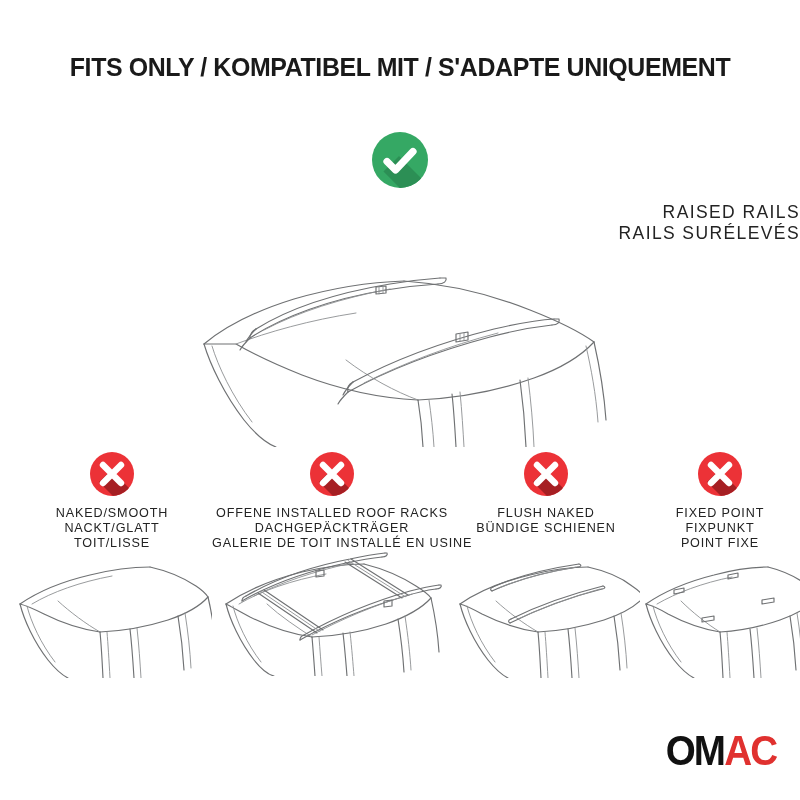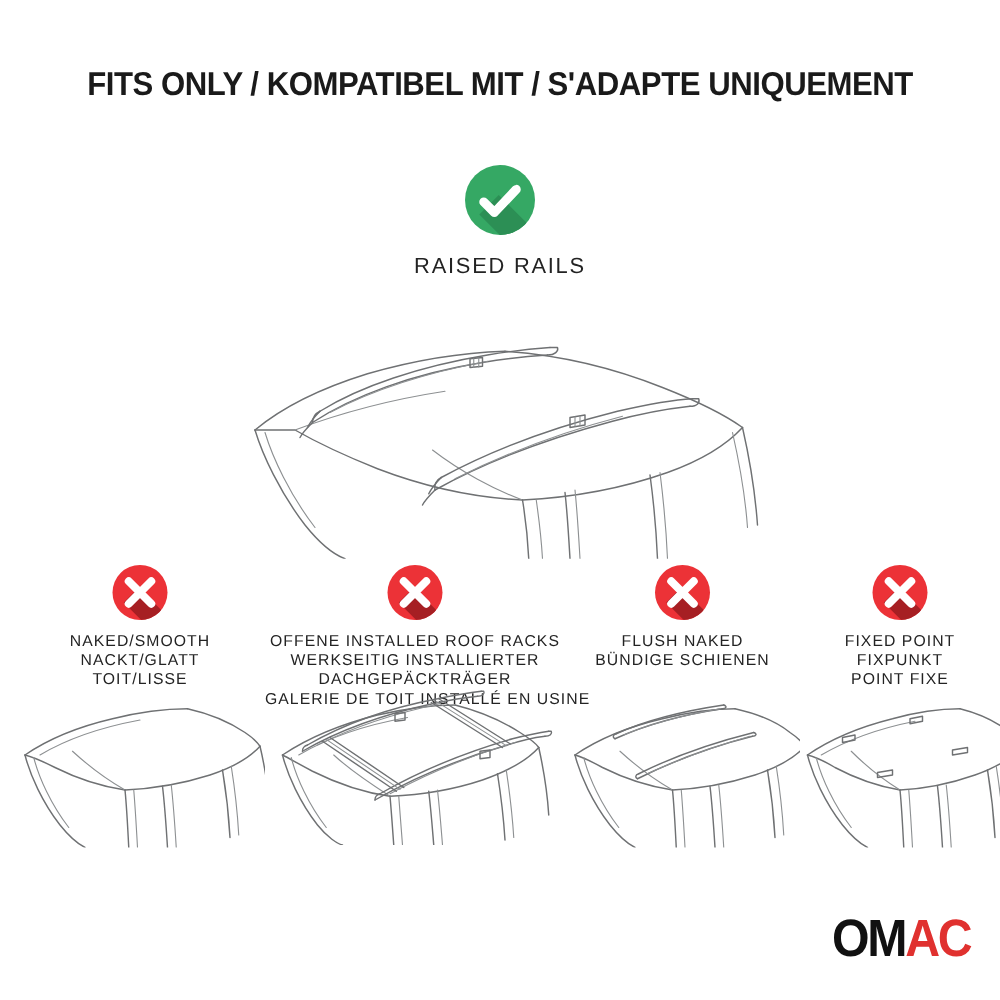--- a/index.html
+++ b/index.html
@@ -25,21 +25,21 @@
     color:#1a1a1a;
     transform:scaleX(0.94);
     white-space:nowrap;
   }
 
   
   .main-block{
     position:absolute;
     left:0; top:132px;
     width:800px;
-    text-align:center;
+    text-align:right;
   }
   .badge{
     display:block;
     margin:0 auto;
     width:56px;height:56px;
     border-radius:50%;
     position:relative;
     overflow:hidden;
   }
   .badge.ok{ background:#35a864; }
@@ -142,20 +142,21 @@
 
   <span class="badge ok">
     <span class="shadow"></span>
     <svg viewBox="0 0 56 56" aria-hidden="true">
       <path d="M15 29.5 L23.5 38 L41 19.5" fill="none" stroke="#ffffff" stroke-width="7.2" stroke-linecap="round" stroke-linejoin="round"></path>
     </svg>
   </span>
 
   <div class="labels">
     <div>RAISED RAILS</div>
+    <div>RAILS SURÉLEVÉS</div>
   </div>
 </div>
 
 <div class="main-art">
   <svg viewBox="0 0 430 175" width="430" height="175" aria-hidden="true">
     <g class="sketch">
 
       <path d="M14 72 C32 57 62 40 104 27 C142 16 182 10 214 9"></path>
       <path d="M214 9 C258 12 300 22 340 38 C368 49 390 60 404 70"></path>
       <path d="M404 70 C392 83 372 96 344 106 C310 118 268 126 228 128"></path>
@@ -248,21 +249,20 @@
 
   <div class="col" id="col-1">
     <span class="badge no">
       <span class="shadow"></span>
       <svg viewBox="0 0 44 44" aria-hidden="true">
         <path d="M13 13 L31 31 M31 13 L13 31" fill="none" stroke="#ffffff" stroke-width="6.4" stroke-linecap="round"></path>
       </svg>
     </span>
     <div class="col-labels">
       <div>OFFENE INSTALLED ROOF RACKS</div>
-      <div>WERKSEITIG INSTALLIERTER</div>
       <div>DACHGEPÄCKTRÄGER</div>
       <div>GALERIE DE TOIT INSTALLÉ EN USINE</div>
     </div>
     <div class="col-art">
       <svg viewBox="0 0 240 130" width="240" height="130" aria-hidden="true">
         <g class="sketch">
 
           <path d="M14 58 C32 46 58 34 90 26 C112 21 134 18 152 18"></path>
           <path d="M152 18 C172 23 190 31 204 40 C212 45 217 49 219 52"></path>
           <path d="M219 52 C210 62 194 71 174 78 C150 86 124 90 100 91"></path>

